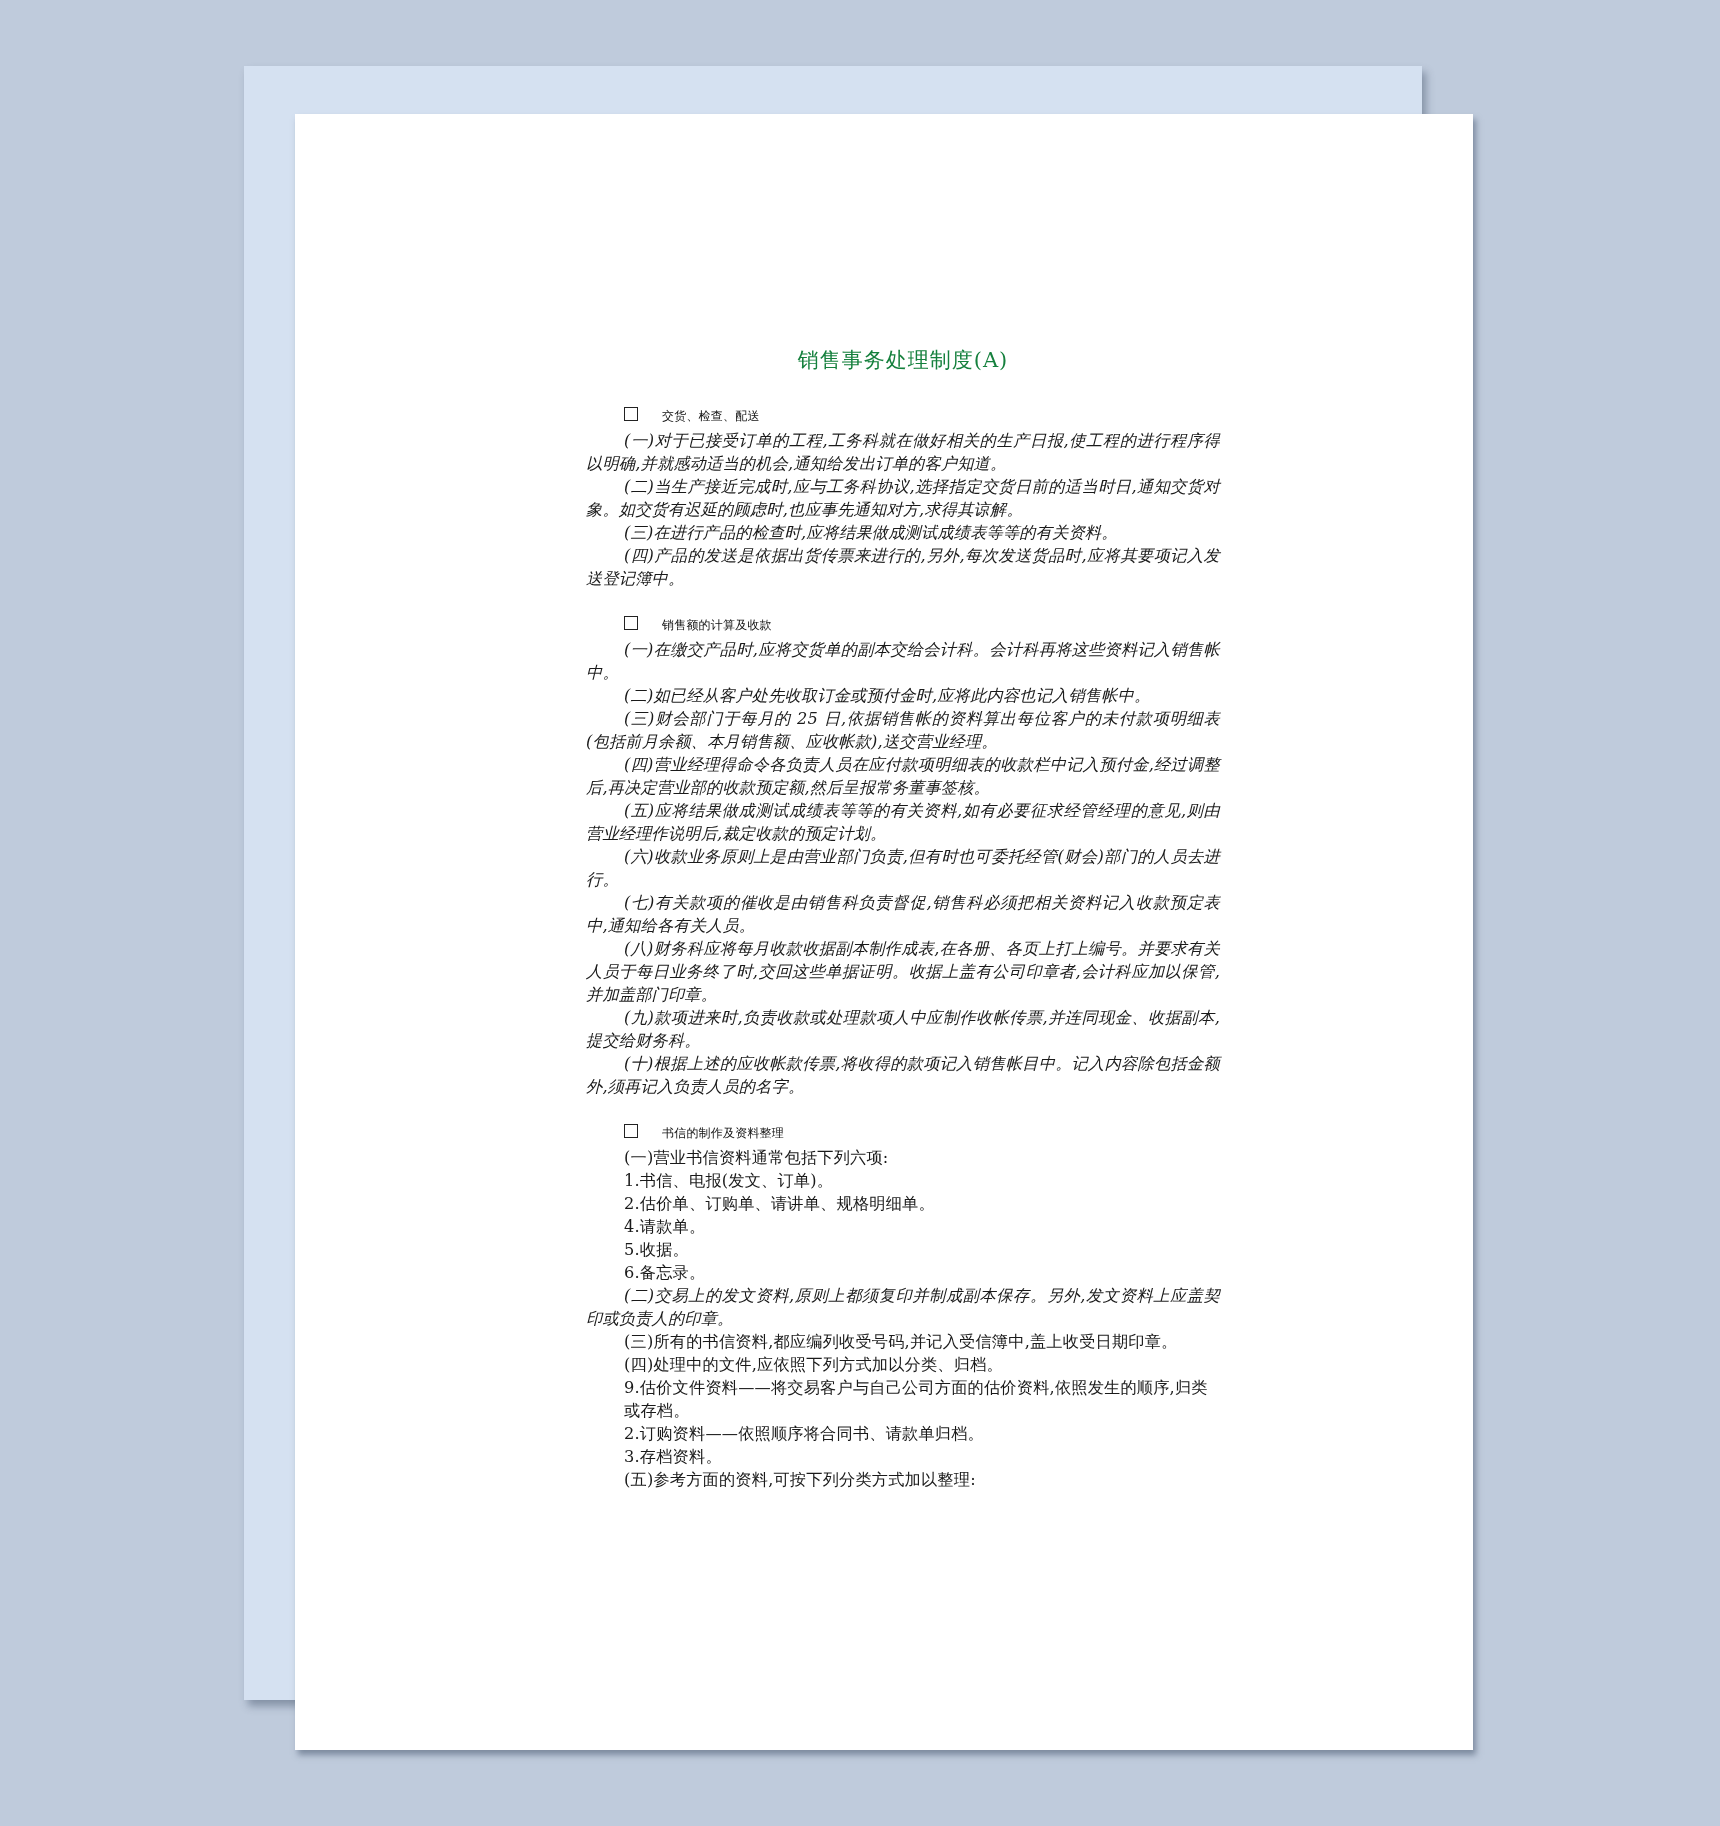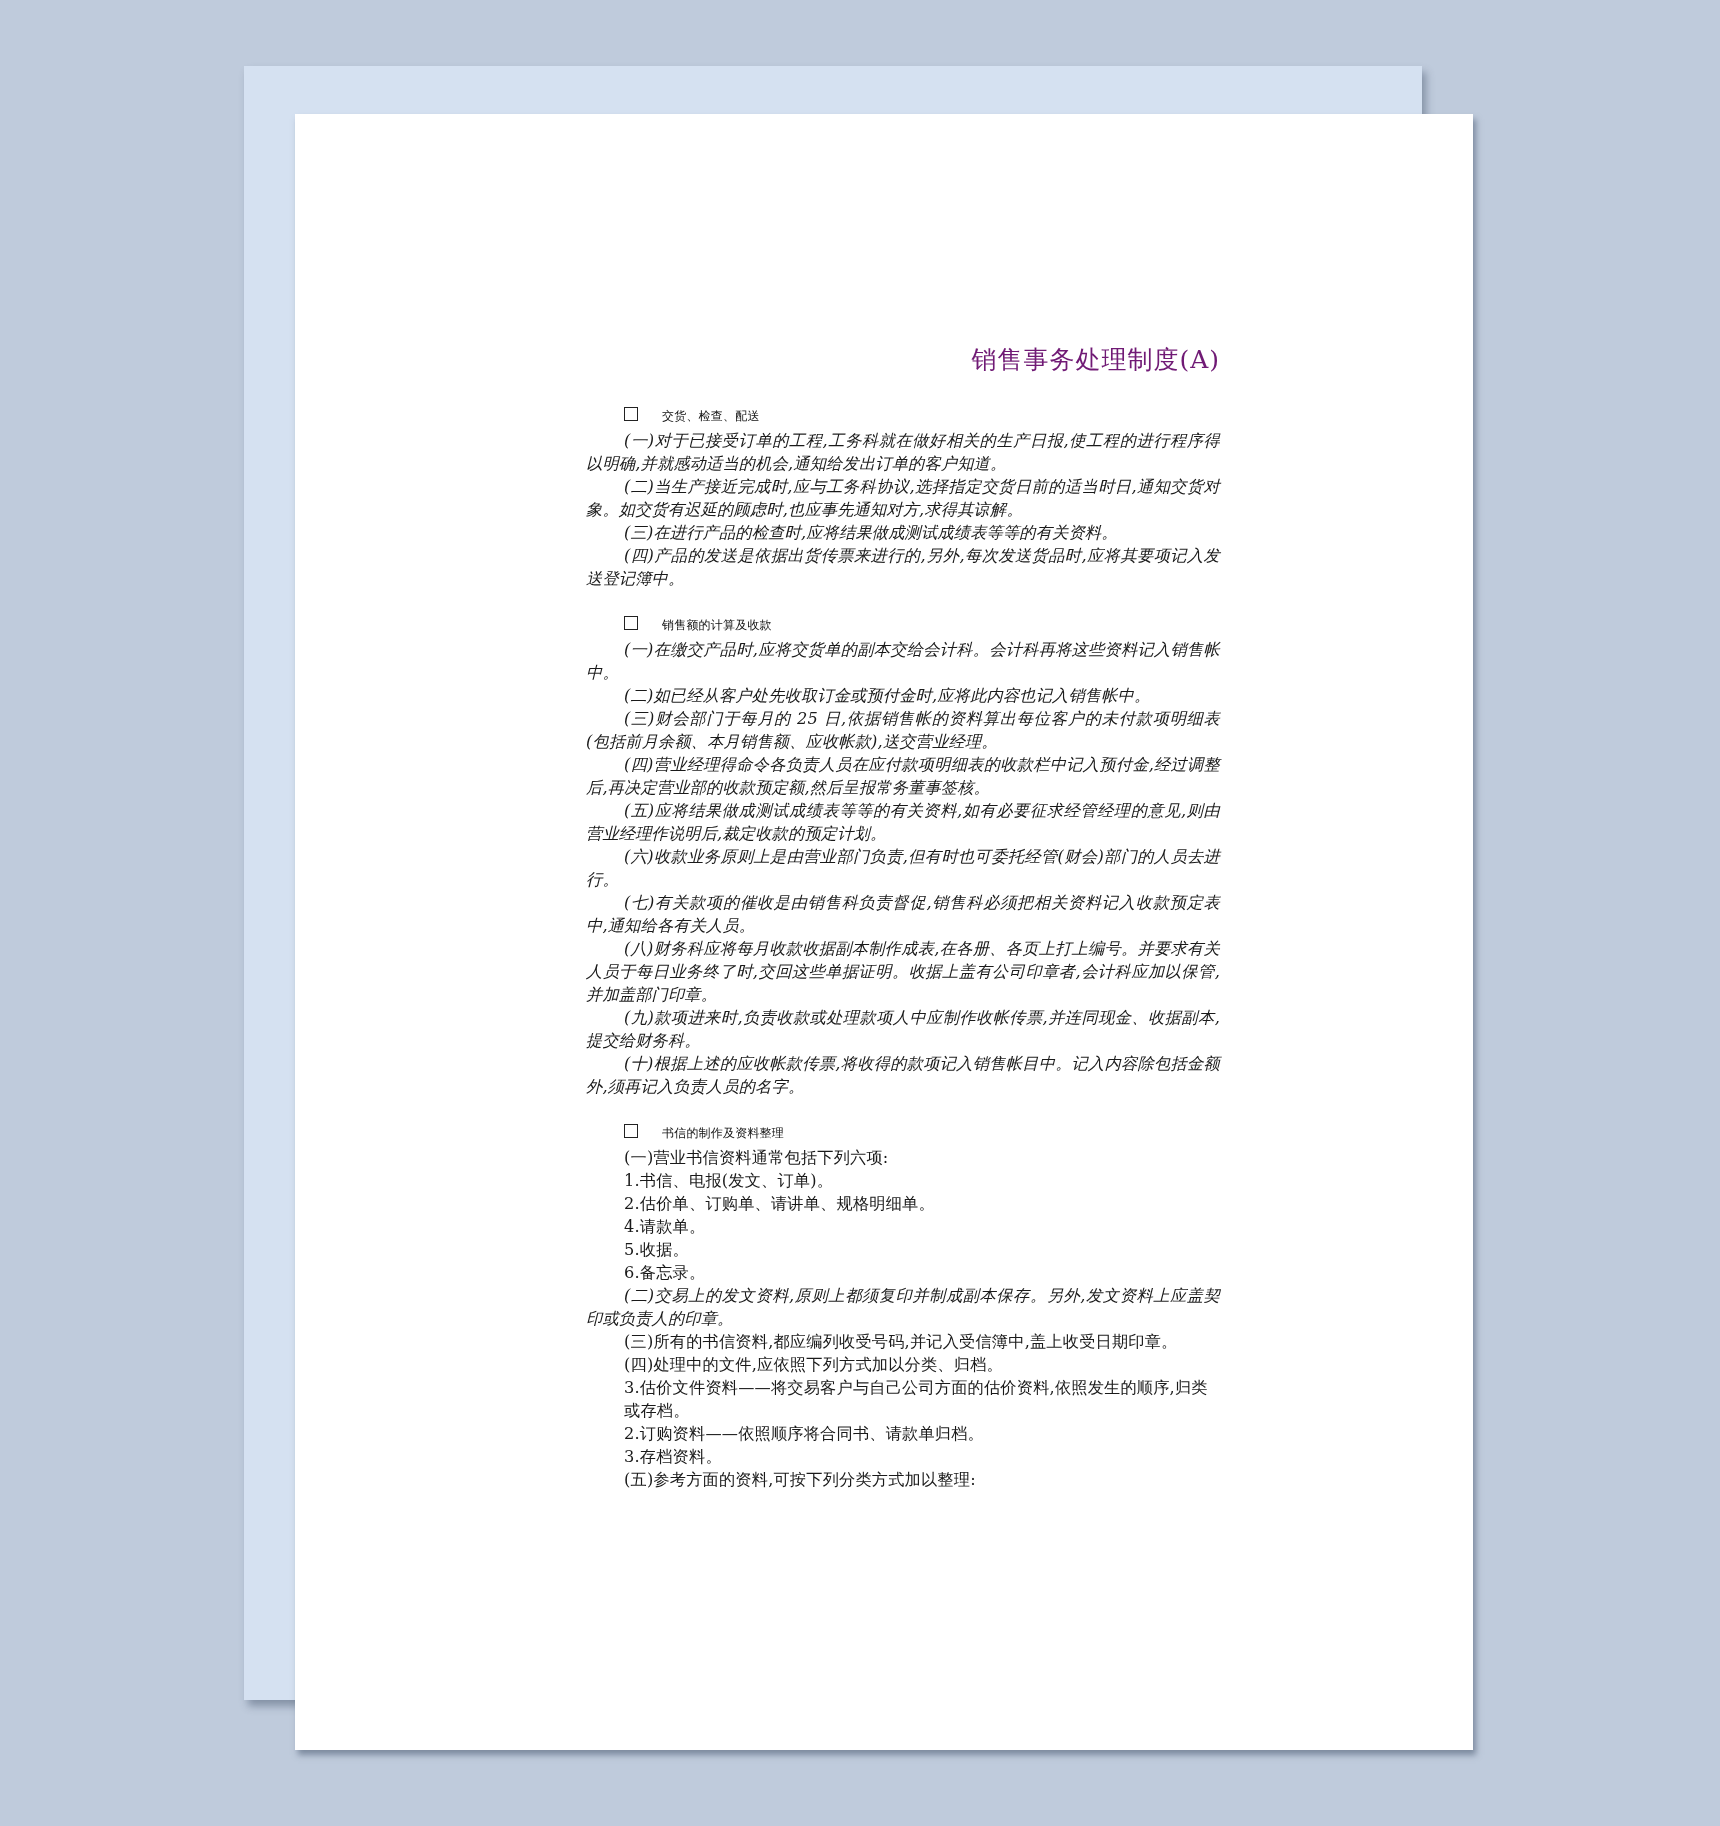--- a/index.html
+++ b/index.html
@@ -33,26 +33,26 @@
       position: absolute;
       left: 291px;   
       top: 232px;    
       width: 634px;
       color: #1a1a1a;
       font-size: 16.2px;
       line-height: 23px;
       letter-spacing: 0.2px;
     }
     .doc-title {
-      text-align: right;
-      font-size: 25px;
+      text-align: center;
+      font-size: 21px;
       line-height: 28px;
       margin: 0 0 30px 0;
       letter-spacing: 1px;
-      color: #701a75;
+      color: #15803d;
       font-weight: normal;
     }
     .section-heading {
       font-size: 12px;
       line-height: 25px;
       margin: 0;
       padding-left: 38px;
       font-weight: normal;
       color: #111;
     }
@@ -123,20 +123,20 @@
       </h2>
       <p class="item">(一)营业书信资料通常包括下列六项:</p>
       <p class="item">1.书信、电报(发文、订单)。</p>
       <p class="item">2.估价单、订购单、请讲单、规格明细单。</p>
       <p class="item">4.请款单。</p>
       <p class="item">5.收据。</p>
       <p class="item">6.备忘录。</p>
       <p class="para">(二)交易上的发文资料,原则上都须复印并制成副本保存。另外,发文资料上应盖契印或负责人的印章。</p>
       <p class="item">(三)所有的书信资料,都应编列收受号码,并记入受信簿中,盖上收受日期印章。</p>
       <p class="item">(四)处理中的文件,应依照下列方式加以分类、归档。</p>
-      <p class="item-hang">3.估价文件资料——将交易客户与自己公司方面的估价资料,依照发生的顺序,归类或存档。</p>
+      <p class="item-hang">9.估价文件资料——将交易客户与自己公司方面的估价资料,依照发生的顺序,归类或存档。</p>
       <p class="item">2.订购资料——依照顺序将合同书、请款单归档。</p>
       <p class="item">3.存档资料。</p>
       <p class="item">(五)参考方面的资料,可按下列分类方式加以整理:</p>
     </div>
 
   </div>
 </div>
 
 </body></html>

